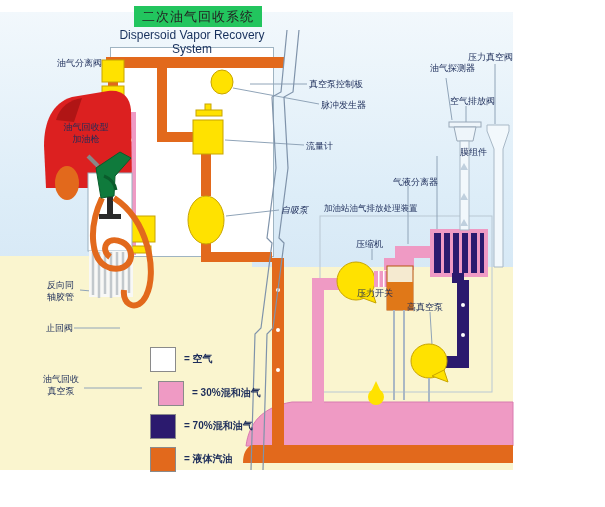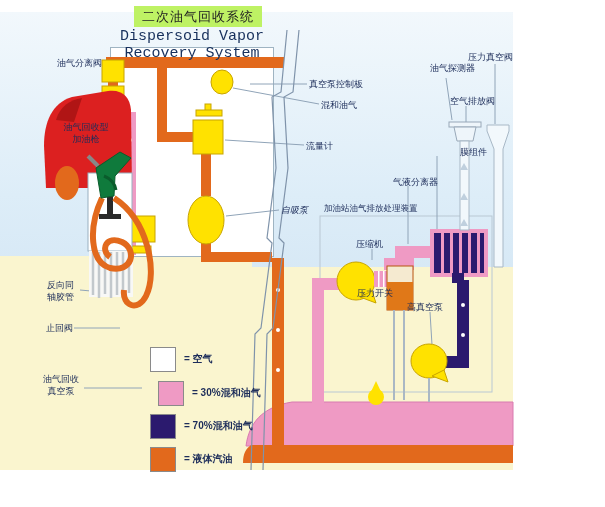--- a/index.html
+++ b/index.html
@@ -5,24 +5,24 @@
   html,body{margin:0;padding:0;background:#fff;}
   .stage{position:relative;width:605px;height:507px;background:#fff;overflow:hidden;
          font-family:"Liberation Sans","DejaVu Sans",sans-serif;}
   .sky{position:absolute;left:0;top:12px;width:513px;height:458px;
        background:linear-gradient(180deg,#f2f8fc 0%,#ddedf8 40%,#c7ddef 100%);}
   .ground-l{position:absolute;left:0;top:256px;width:252px;height:214px;background:#faf5cf;}
   .ground-r{position:absolute;left:252px;top:267px;width:261px;height:203px;background:#faf5cf;}
   .panel{position:absolute;left:110px;top:47px;width:162px;height:208px;background:#fff;
          border:1px solid #9fb4c2;}
   .svg-layer{position:absolute;left:0;top:0;width:605px;height:507px;}
-  .title-box{position:absolute;left:134px;top:6px;width:128px;height:21px;background:#bef264;
+  .title-box{position:absolute;left:134px;top:6px;width:128px;height:21px;background:#22c55e;
              color:#222;font-size:13px;line-height:21px;text-align:center;letter-spacing:1px;}
   .subtitle{position:absolute;left:104px;top:28px;width:176px;text-align:center;
-            font-family:Liberation Mono, monospace;font-size:15px;color:#17305c;}
+            font-family:Liberation Sans, sans-serif;font-size:12px;color:#17305c;}
   .lbl{position:absolute;font-size:9px;line-height:1.3;color:#1d2d5a;white-space:nowrap;}
   .wrap{white-space:normal;text-align:center;}
   .ctr{text-align:center;}
   .lbl.small{font-size:8.5px;}
   .leg-row{position:absolute;left:150px;height:26px;display:flex;align-items:center;}
   .leg-swatch{display:inline-block;width:26px;height:25px;border:1px solid #8a8a8a;box-sizing:border-box;}
   .leg-label{margin-left:8px;font-size:10px;font-weight:bold;color:#1d2d5a;white-space:nowrap;}
 </style>
 </head>
 <body>
@@ -200,21 +200,21 @@
   <div class="title-box">二次油气回收系统</div>
   <div class="subtitle">Dispersoid Vapor Recovery System</div>
 
   <div class="lbl" style="left:57px;top:58px;">油气分离阀</div>
   <div class="lbl wrap ctr" style="left:62px;top:122px;width:48px;">油气回收型加油枪</div>
   <div class="lbl wrap" style="left:46px;top:280px;width:29px;">反向同轴胶管</div>
   <div class="lbl" style="left:46px;top:323px;">止回阀</div>
   <div class="lbl wrap" style="left:42px;top:374px;width:38px;">油气回收真空泵</div>
 
   <div class="lbl" style="left:309px;top:79px;">真空泵控制板</div>
-  <div class="lbl" style="left:321px;top:100px;">混和油气</div>
+  <div class="lbl" style="left:321px;top:100px;">脉冲发生器</div>
   <div class="lbl" style="left:306px;top:141px;">流量计</div>
   <div class="lbl" style="left:281px;top:205px;font-style:italic;">自吸泵</div>
   <div class="lbl small" style="left:324px;top:203px;">加油站油气排放处理装置</div>
   <div class="lbl" style="left:356px;top:239px;">压缩机</div>
   <div class="lbl" style="left:357px;top:288px;">压力开关</div>
   <div class="lbl" style="left:407px;top:302px;">高真空泵</div>
 
   <div class="lbl" style="left:468px;top:52px;">压力真空阀</div>
   <div class="lbl" style="left:430px;top:63px;">油气探测器</div>
   <div class="lbl" style="left:450px;top:96px;">空气排放阀</div>

